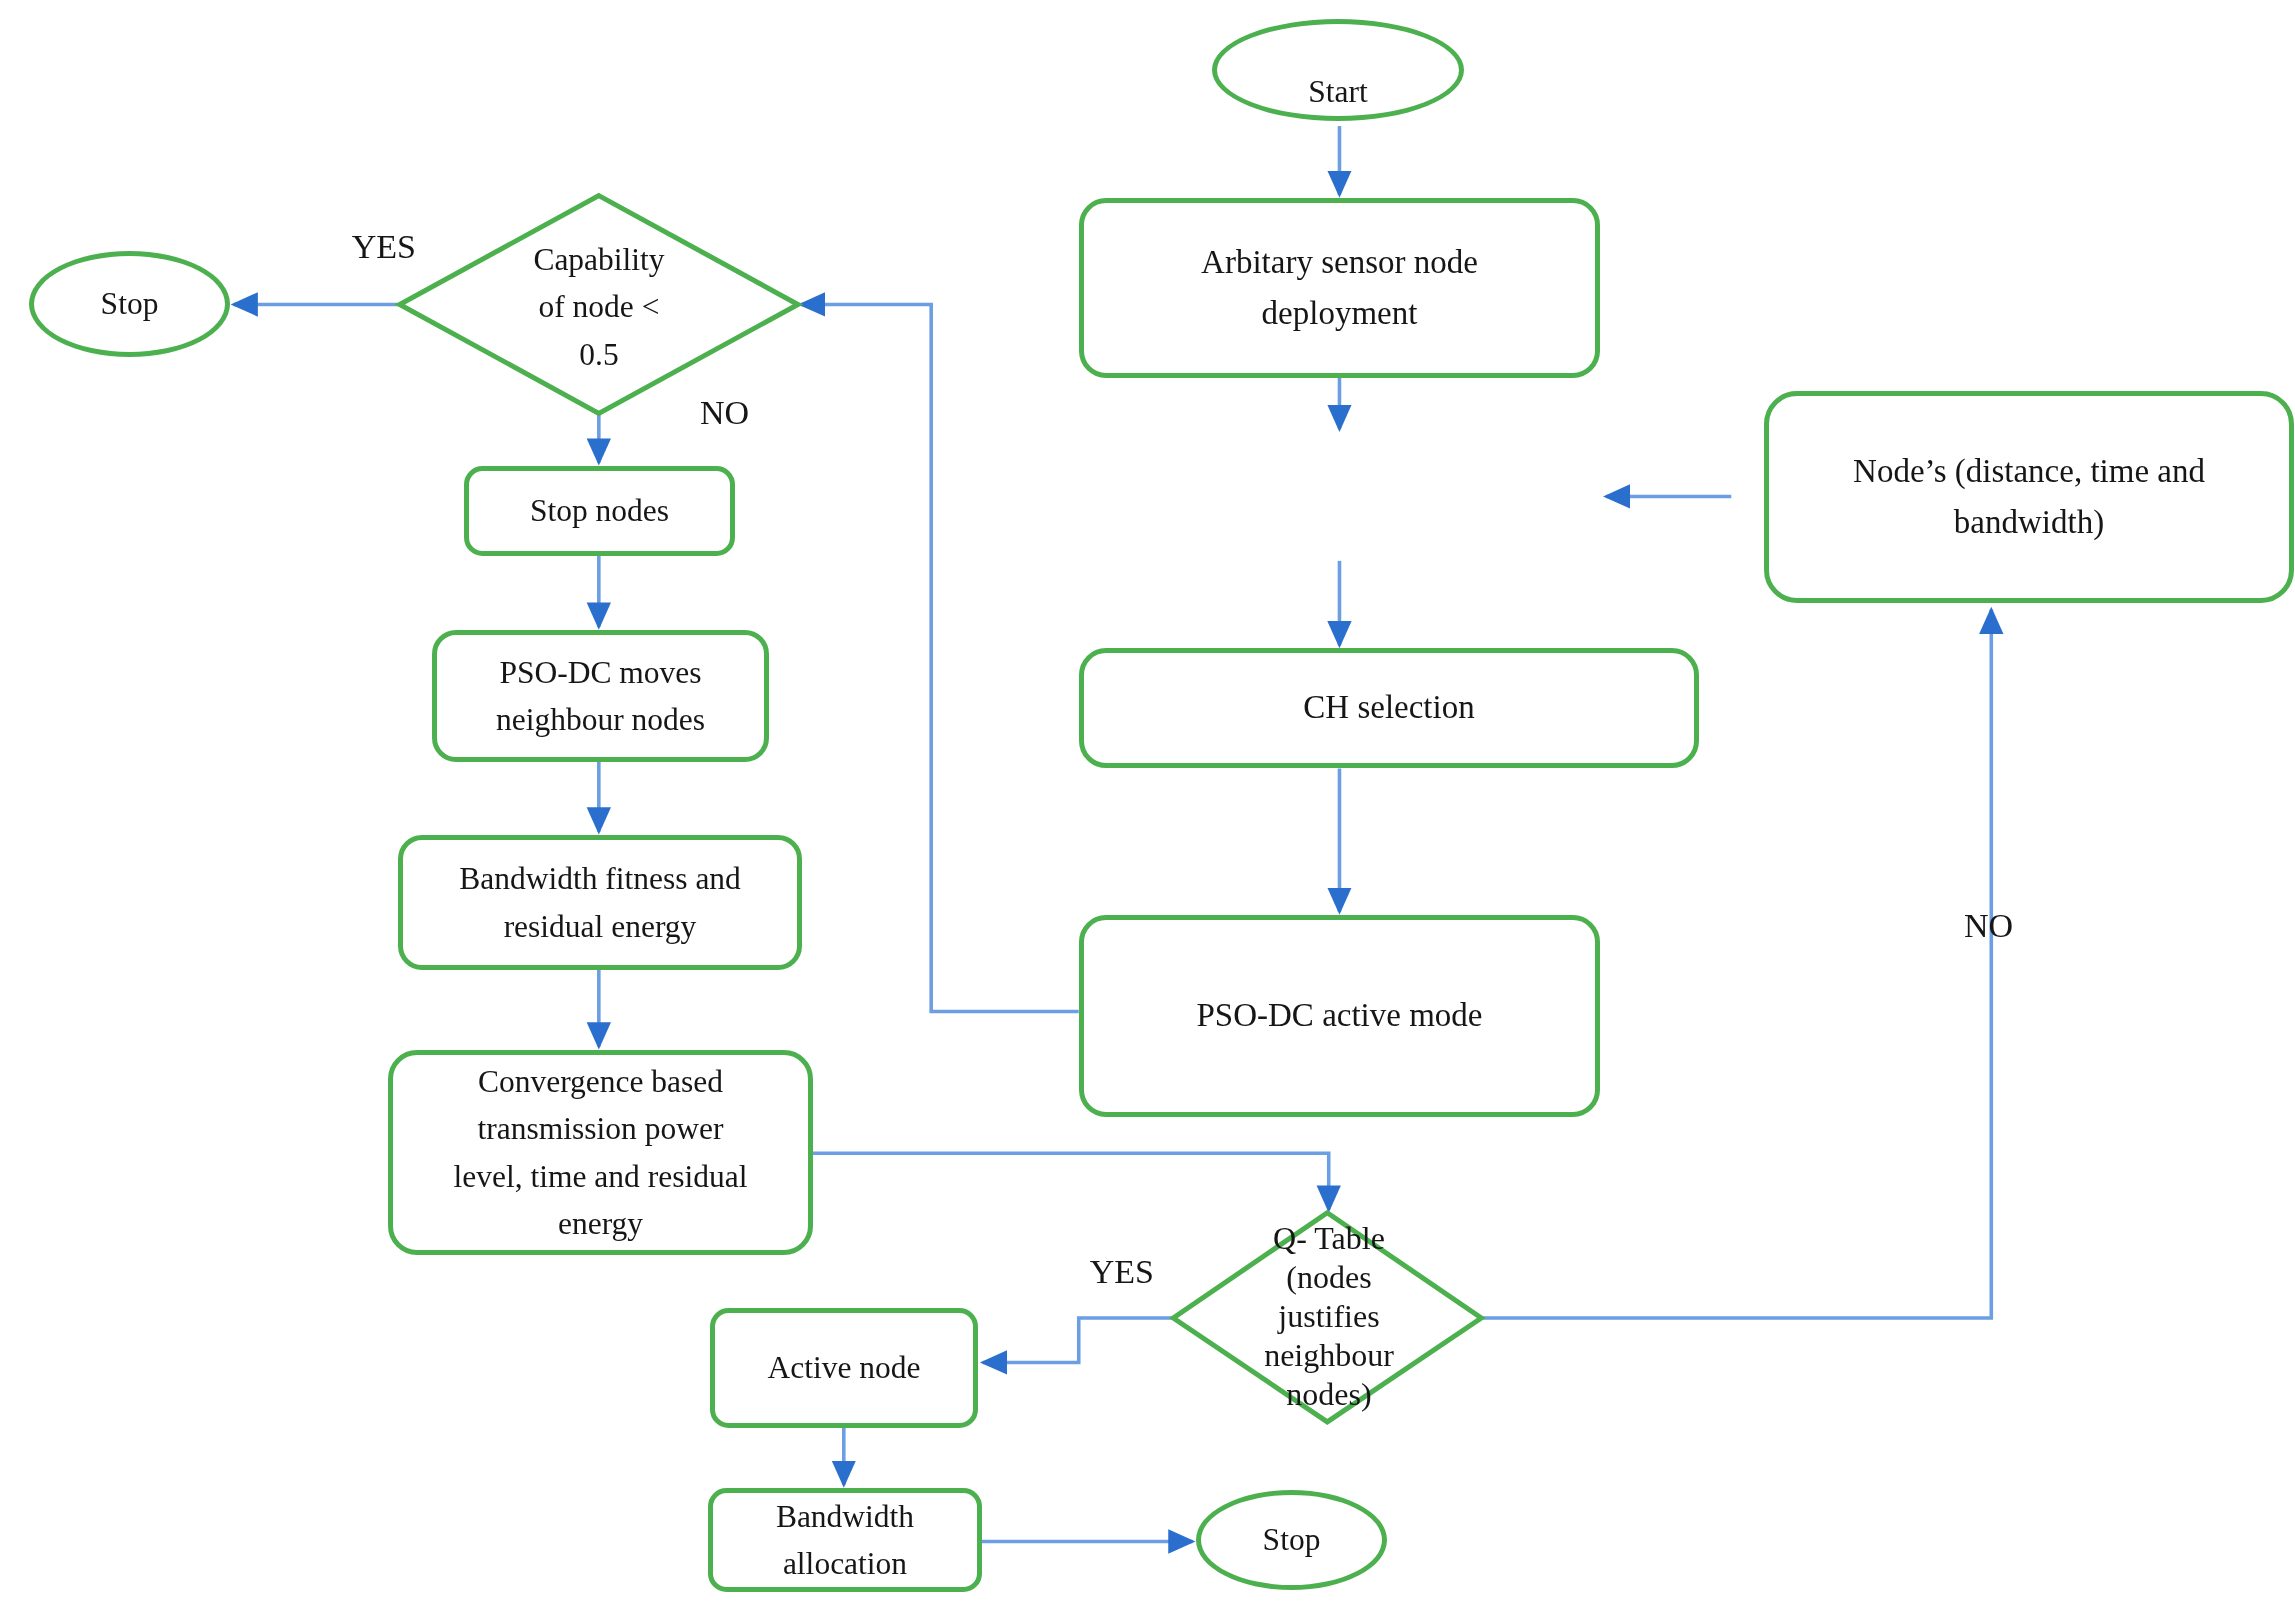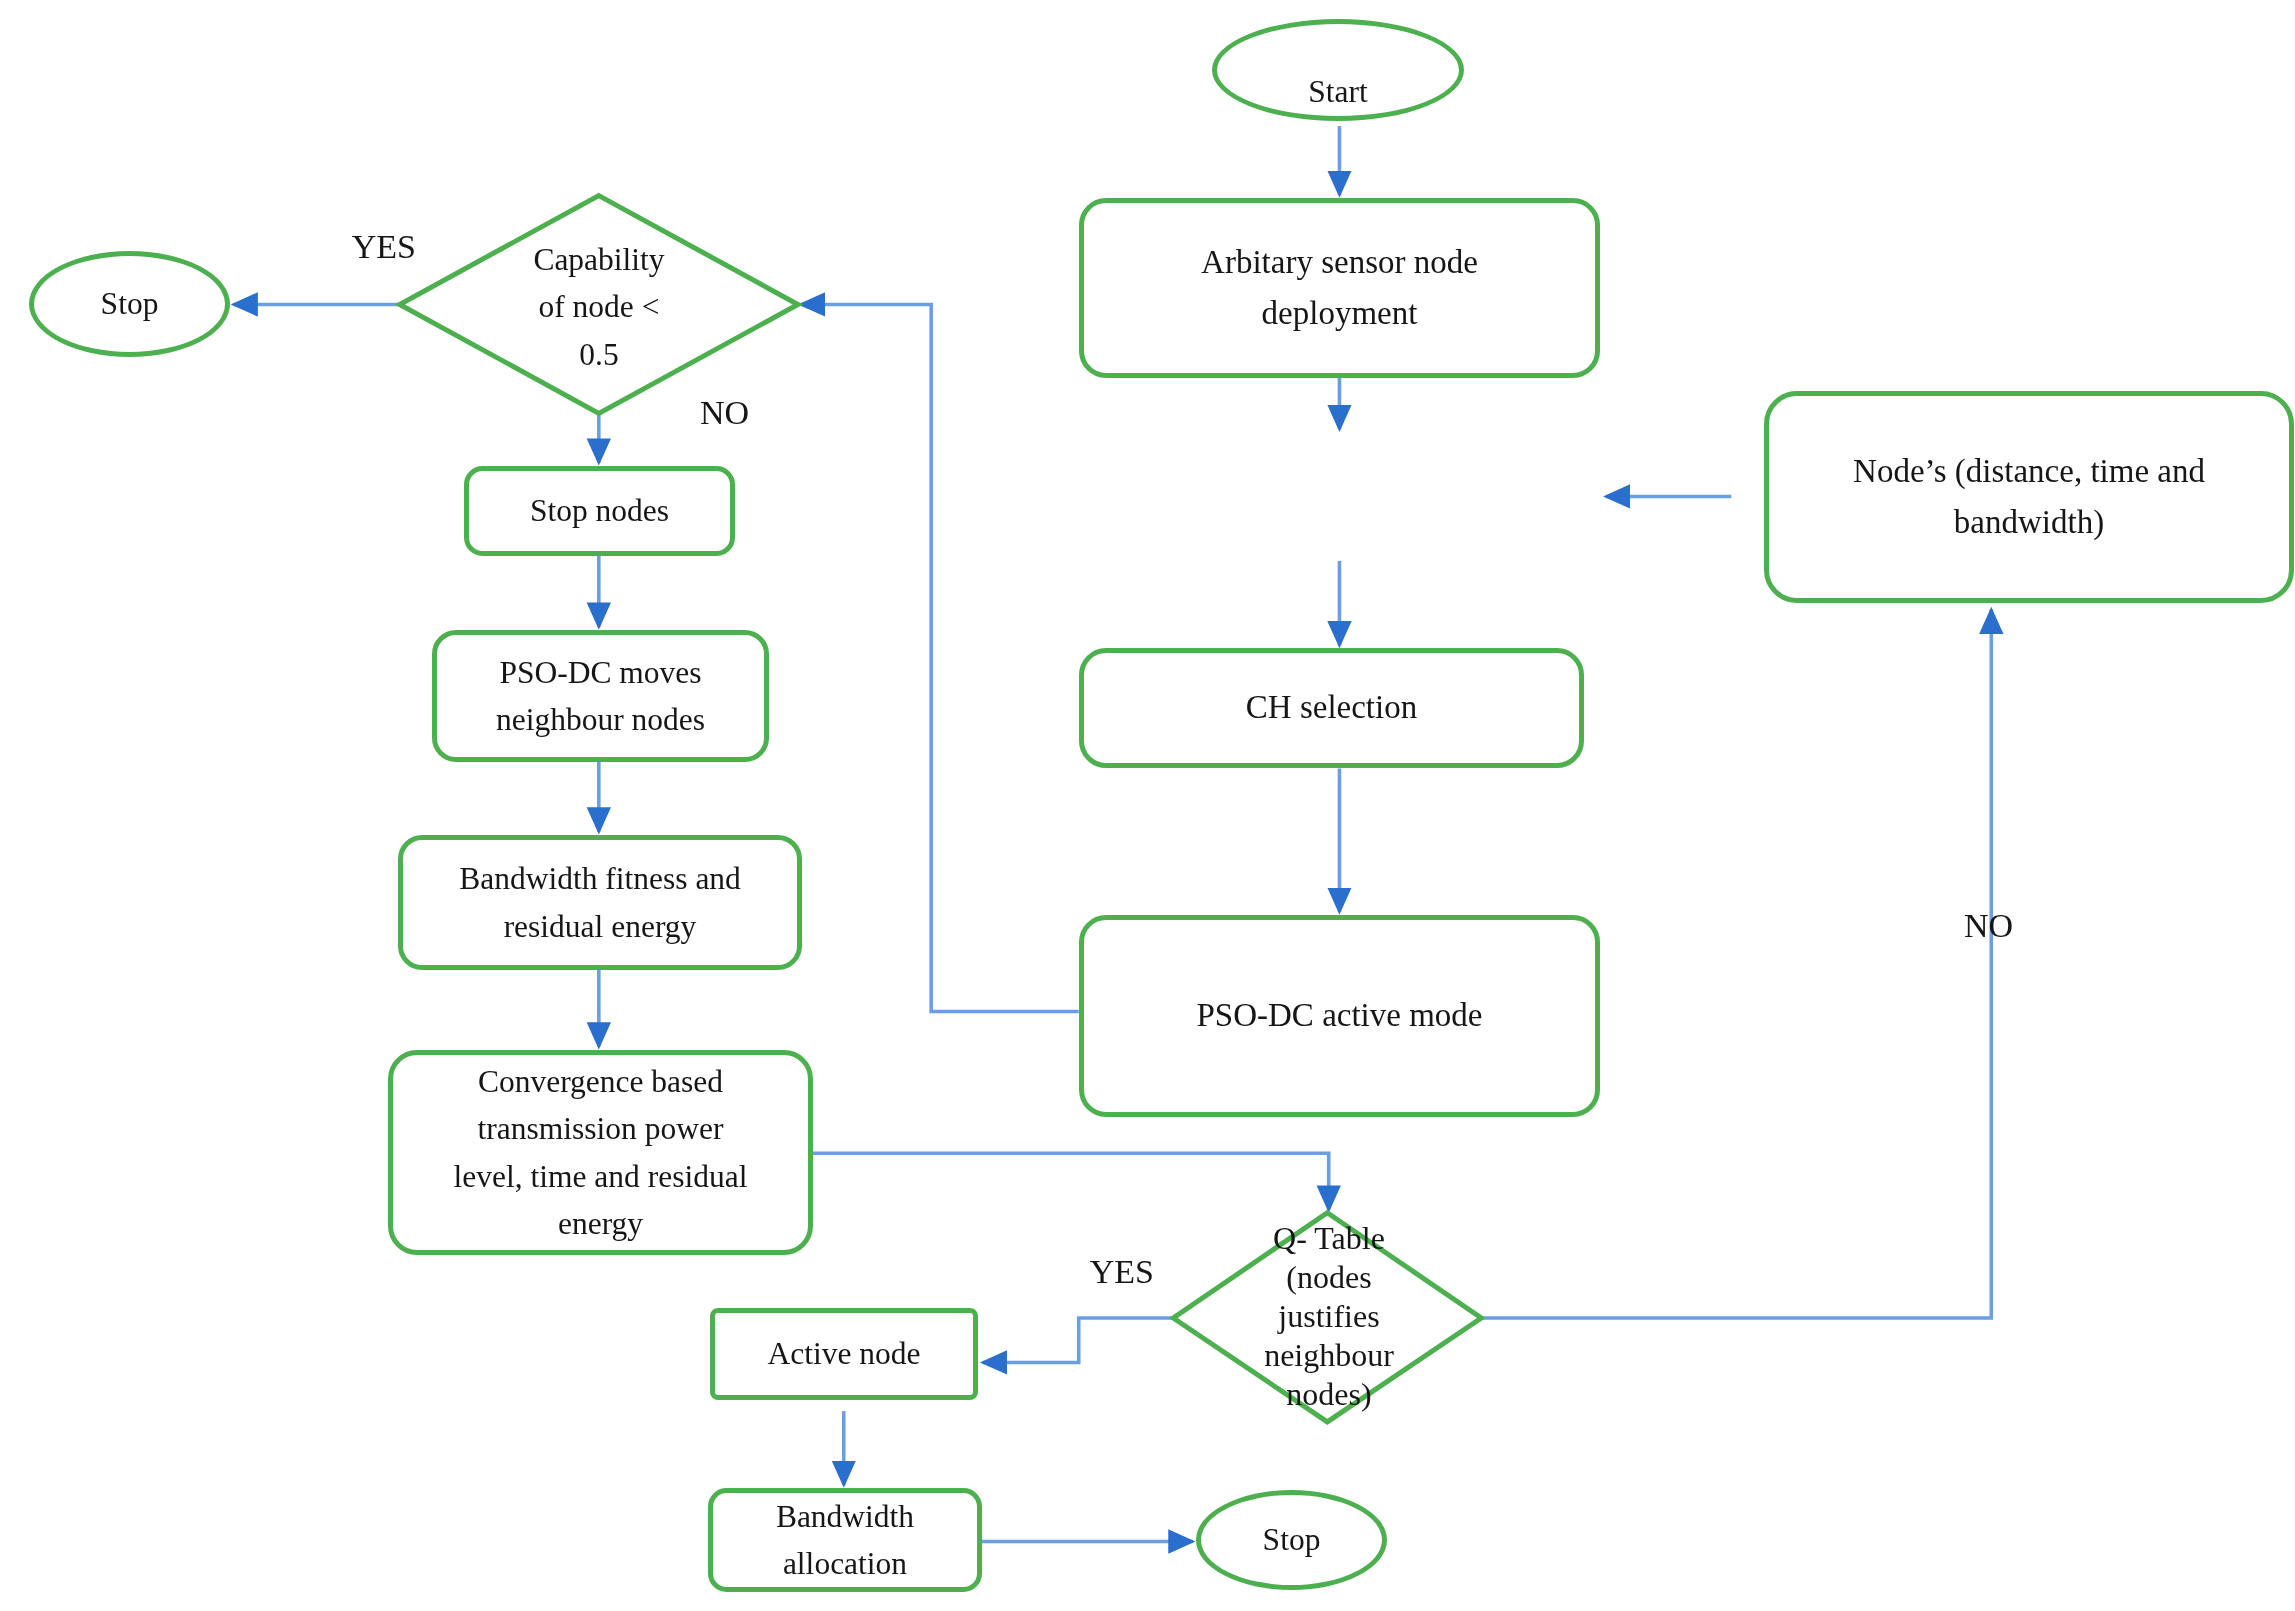--- a/index.html
+++ b/index.html
@@ -64,21 +64,21 @@
     <span>Stop</span>
   </div>
   <div class="node ellipse f44" style="left:1196px;top:1490px;width:191px;height:100px;">
     <span>Stop</span>
   </div>
 
   <div class="node rect f46" style="left:1079px;top:198px;width:521px;height:180px;">
     <span>Arbitary sensor node
 deployment</span>
   </div>
-  <div class="node rect f46" style="left:1079px;top:648px;width:505px;height:120px;">
+  <div class="node rect f46" style="left:1079px;top:648px;width:620px;height:120px;">
     <span>CH selection</span>
   </div>
   <div class="node rect f46" style="left:1079px;top:915px;width:521px;height:202px;">
     <span>PSO-DC active mode</span>
   </div>
 
   <div class="node rect f46" style="left:1732px;top:391px;width:530px;height:212px;border-radius:33px;margin-left:32px;">
     <span>Node’s (distance, time and
 bandwidth)</span>
   </div>
@@ -94,21 +94,21 @@
     <span>Bandwidth fitness and
 residual energy</span>
   </div>
   <div class="node rect-sm f44" style="left:388px;top:1050px;width:425px;height:205px;border-radius:29px;">
     <span>Convergence based
 transmission power
 level, time and residual
 energy</span>
   </div>
 
-  <div class="node rect-sm f44" style="left:710px;top:1308px;width:268px;height:92px;border-radius:8px;">
+  <div class="node rect-sm f44" style="left:710px;top:1308px;width:268px;height:120px;">
     <span>Active node</span>
   </div>
   <div class="node rect-sm f44" style="left:708px;top:1488px;width:274px;height:104px;">
     <span>Bandwidth
 allocation</span>
   </div>
 
   <div class="dlabel d1" style="left:599px;top:307px;width:222px;">Capability
 of node &lt;
 0.5</div>

